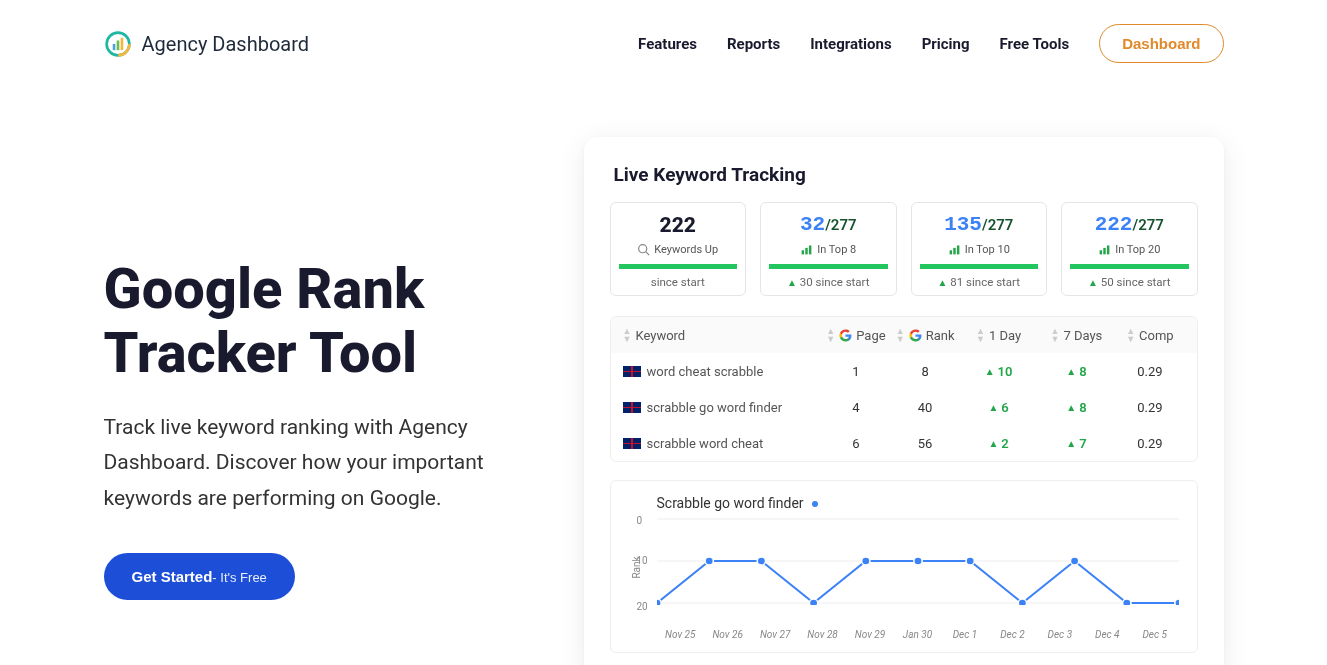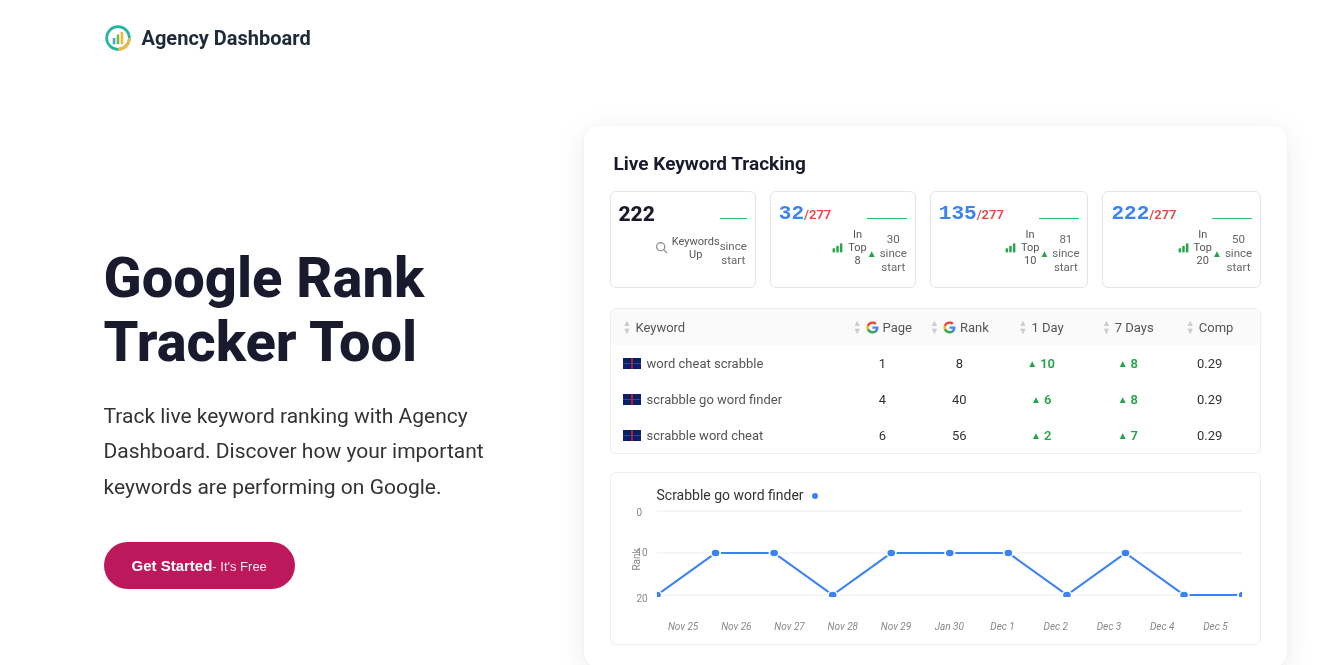--- a/index.html
+++ b/index.html
@@ -6,54 +6,54 @@
   body {
     font-family: -apple-system, BlinkMacSystemFont, "Segoe UI", Roboto, Arial, sans-serif;
     background: #fff;
     color: #1a1a2e;
     width: 1327px;
   }
   .container { max-width: 1120px; margin: 0 auto; padding: 10px 0 40px; }
   
   .navbar { display: flex; align-items: center; justify-content: space-between; padding: 14px 0; }
   .logo { display: flex; align-items: center; gap: 10px; cursor: pointer; }
-  .logo-text { font-size: 20px; font-weight: 700; color: #1e2a3a; }
+  .logo-text { font-size: 20px; font-weight: 400; color: #1e2a3a; }
   .nav-links { display: flex; align-items: center; gap: 30px; }
   .nav-link { font-size: 15px; font-weight: 700; color: #1a1a2e; cursor: pointer; }
   .dash-btn {
     border: 1.5px solid #e08a2c; color: #e08a2c; background: #fff;
     border-radius: 30px; padding: 10px 22px; font-size: 15px; font-weight: 700; cursor: pointer;
   }
   
   .hero { display: flex; gap: 40px; margin-top: 60px; align-items: flex-start; }
   .hero-left { flex: 0 0 440px; padding-top: 120px; }
   .hero-title { font-size: 56px; font-weight: 800; line-height: 1.15; color: #1a1a2e; margin-bottom: 24px; }
   .hero-desc { font-size: 21px; color: #333; line-height: 1.7; margin-bottom: 36px; max-width: 420px; }
   .cta-btn {
-    background: #be185d; color: #fff; border: none; border-radius: 30px;
+    background: #1d4ed8; color: #fff; border: none; border-radius: 30px;
     padding: 15px 28px; font-size: 15px; font-weight: 600; cursor: pointer;
   }
   .cta-btn .sub { font-weight: 400; font-size: 13px; opacity: 0.9; }
   
   .dash-card {
     flex: 1; background: #fff; border-radius: 14px;
     box-shadow: 0 6px 30px rgba(0,0,0,0.08), 0 1px 4px rgba(0,0,0,0.04);
     padding: 26px 26px 22px;
   }
   .dash-title { font-size: 19px; font-weight: 700; color: #1a1a2e; margin-bottom: 16px; margin-left: 4px; }
   .stat-row { display: flex; gap: 14px; margin-bottom: 20px; }
   .stat-box {
     flex: 1; border: 1px solid #e5e5e8; border-radius: 6px; text-align: center;
-    padding: 10px 8px 0; display: flex; flex-direction: row; justify-content: space-between;
+    padding: 10px 8px 0; display: flex; flex-direction: column; justify-content: space-between;
   }
   .stat-val { font-size: 21px; font-weight: 800; color: #1a1a2e; }
   .stat-val.green { color: #3b82f6; font-family: Liberation Mono, monospace; }
-  .stat-sub { color: #ef4444; font-size: 13px; font-weight: 600; }
+  .stat-sub { color: #14532d; font-size: 15px; font-weight: 600; }
   .stat-label { font-size: 11px; color: #555; margin-top: 6px; display:flex;align-items:center;justify-content:center;gap:4px;}
-  .stat-foot { border-top: 1px solid #22c55e; margin-top: 16px; padding: 13px 0; font-size: 11.5px; color: #666; display:flex;align-items:center;justify-content:center;gap:3px;}
+  .stat-foot { border-top: 5px solid #22c55e; margin-top: 8px; padding: 6px 0; font-size: 11.5px; color: #666; display:flex;align-items:center;justify-content:center;gap:3px;}
   .arrow-up { color: #23a64a; font-size: 10px; }
   .icon-mini { width: 13px; height: 13px; display: inline-flex; }
   
   .kw-table { border: 1px solid #eee; border-radius: 6px; overflow: hidden; margin-bottom: 18px; }
   .kw-head, .kw-row { display: grid; grid-template-columns: 2.3fr 0.8fr 0.8fr 0.9fr 0.9fr 0.8fr; align-items: center; padding: 10px 12px; font-size: 13px; }
   .kw-head { background: #fafafa; color: #555; }
   .kw-head .col { display: flex; align-items: center; gap: 4px; }
   .sort-i { color: #ccc; font-size: 9px; line-height: 8px; display: flex; flex-direction: column; }
   .kw-row { color: #555; }
   .kw-cell { display: flex; align-items: center; gap: 6px; }
@@ -88,20 +88,28 @@
       <span class="icon-mini" style="width:28px;height:28px;">
         <svg viewBox="0 0 32 32">
             <circle cx="16" cy="16" r="13" fill="none" stroke="#1fb6a3" stroke-width="3"></circle>
             <circle cx="16" cy="16" r="13" fill="none" stroke="#f4b63f" stroke-width="3" stroke-dasharray="20 80"></circle>
             <rect x="10" y="16" width="3" height="7" fill="#4aa3df"></rect>
             <rect x="14.5" y="12" width="3" height="11" fill="#6cc04a"></rect>
             <rect x="19" y="9" width="3" height="14" fill="#f4b63f"></rect>
           </svg>
       </span>
       <span class="logo-text">Agency Dashboard</span>
+    </div>
+    <div class="nav-links">
+      <span class="nav-link">Features</span>
+      <span class="nav-link">Reports</span>
+      <span class="nav-link">Integrations</span>
+      <span class="nav-link">Pricing</span>
+      <span class="nav-link">Free Tools</span>
+      <button class="dash-btn">Dashboard</button>
     </div>
   </div>
 
   <div class="hero">
     <div class="hero-left">
       <h1 class="hero-title">Google Rank Tracker Tool</h1>
       <p class="hero-desc">Track live keyword ranking with Agency Dashboard. Discover how your important keywords are performing on Google.</p>
       <button class="cta-btn">
         <span>Get Started</span><span class="sub">- It's Free</span>
       </button>

